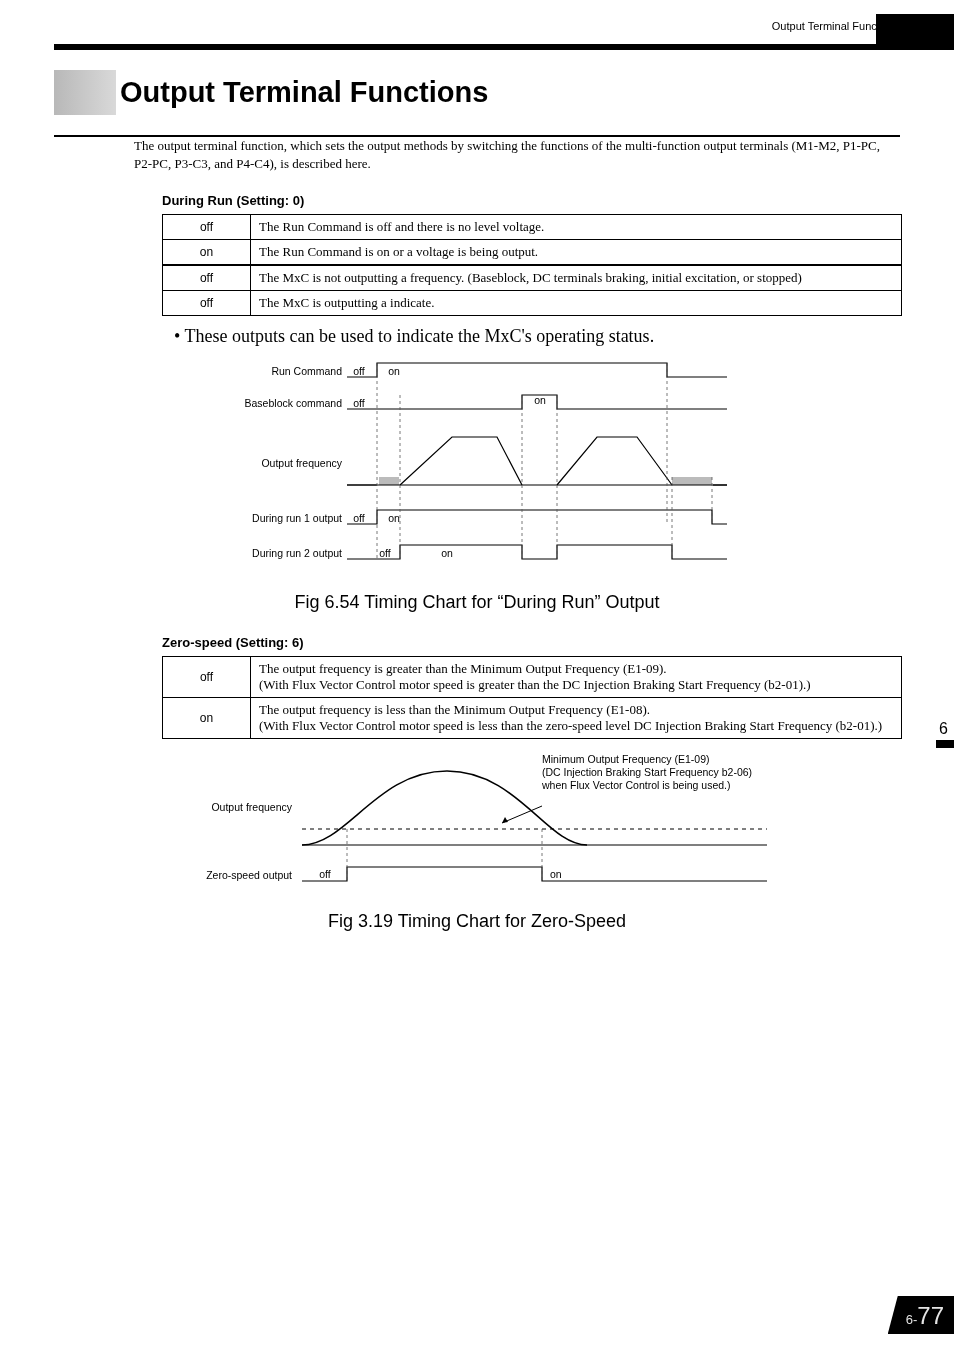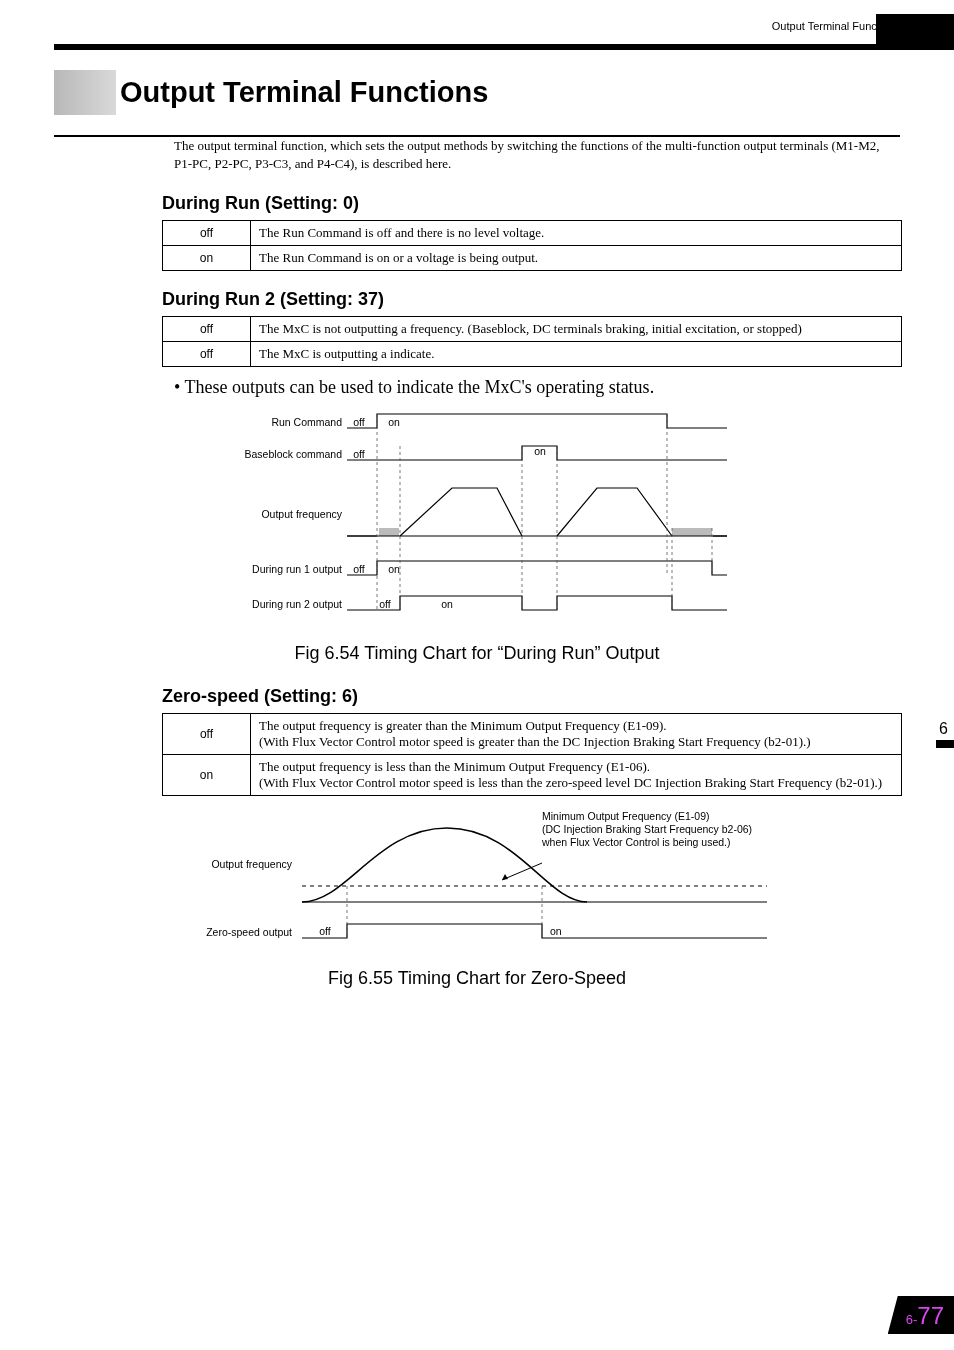--- a/index.html
+++ b/index.html
@@ -59,28 +59,28 @@
     font-size: 29px;
     font-weight: bold;
     line-height: 45px;
   }
   .title-underline {
     border-top: 2px solid #000;
     margin-top: -2px;
     width: 100%;
   }
   .intro {
-    margin-left: 120px;
+    margin-left: 80px;
     line-height: 1.4;
     margin-bottom: 20px;
   }
   .subhead {
     font-family: Arial, sans-serif;
     font-weight: bold;
-    font-size: 18px;
+    font-size: 13px;
     margin: 18px 0 6px 108px;
   }
   table.def {
     width: 740px;
     border-collapse: collapse;
     margin-left: 108px;
     font-size: 13px;
   }
   table.def td {
     border: 1px solid #000;
@@ -123,21 +123,21 @@
     height: 8px;
     background: #000;
     width: 32px;
     margin: 2px 0;
   }
   .footer-tab {
     position: absolute;
     right: 0;
     bottom: 16px;
     background: #000;
-    color: #d946ef;
+    color: #e5e5e5;
     font-family: Arial, sans-serif;
     padding: 6px 10px 4px 18px;
     clip-path: polygon(10px 0, 100% 0, 100% 100%, 0 100%);
   }
   .footer-tab .pre {
     font-size: 13px;
     vertical-align: baseline;
   }
   .footer-tab .big {
     font-size: 24px;
@@ -180,21 +180,20 @@
       <td class="state">off</td>
       <td>The Run Command is off and there is no level voltage.</td>
     </tr>
     <tr>
       <td class="state">on</td>
       <td>The Run Command is on or a voltage is being output.</td>
     </tr>
   </tbody>
     </table>
 
-  <div class="subhead">During Run 2 (Setting: 37)</div>
   <table class="def">
     <tbody>
         <tr>
       <td class="state">off</td>
       <td>The MxC is not outputting a frequency. (Baseblock, DC terminals braking, initial excitation, or stopped)</td>
     </tr>
     <tr>
       <td class="state">off</td>
       <td>The MxC is outputting a indicate.</td>
     </tr>
@@ -254,21 +253,21 @@
   <div class="subhead" style="margin-top:4px;">Zero-speed (Setting: 6)</div>
   <table class="def">
     <tbody>
         <tr>
       <td class="state">off</td>
       <td style="white-space:pre-line;">The output frequency is greater than the Minimum Output Frequency (E1-09).
 (With Flux Vector Control motor speed is greater than the DC Injection Braking Start Frequency (b2-01).)</td>
     </tr>
     <tr>
       <td class="state">on</td>
-      <td style="white-space:pre-line;">The output frequency is less than the Minimum Output Frequency (E1-06).
+      <td style="white-space:pre-line;">The output frequency is less than the Minimum Output Frequency (E1-08).
 (With Flux Vector Control motor speed is less than the zero-speed level DC Injection Braking Start Frequency (b2-01).)</td>
     </tr>
   </tbody>
     </table>
 
   <svg class="zero-chart" width="660" height="150" viewBox="0 0 660 150">
     <g class="chart-label">
       <text x="145" y="60" text-anchor="end">Output frequency</text>
 
       <line x1="155" y1="94" x2="620" y2="94" stroke="#000" stroke-width="1.2"></line>
@@ -287,21 +286,21 @@
       <text x="145" y="128" text-anchor="end">Zero-speed output</text>
       <text x="178" y="127" text-anchor="middle">off</text>
       <text x="403" y="127">on</text>
       <path d="M155 130 H200 V116 H395 V130 H620" fill="none" stroke="#000" stroke-width="1.2"></path>
 
       <line x1="200" y1="78" x2="200" y2="130" stroke="#555" stroke-width="0.8" stroke-dasharray="3,3"></line>
       <line x1="395" y1="78" x2="395" y2="130" stroke="#555" stroke-width="0.8" stroke-dasharray="3,3"></line>
     </g>
   </svg>
 
-  <div class="fig-caption">Fig 6.55  Timing Chart for Zero-Speed</div>
+  <div class="fig-caption">Fig 3.19  Timing Chart for Zero-Speed</div>
 
 </div>
 
 <div class="side-tab" style="right:0;">
   <div class="num">6</div>
   <div class="dash" style="margin-left:auto;width:36px;"></div>
 </div>
 
 <div class="footer-tab">
   <span class="pre">6-</span><span class="big">77</span>

